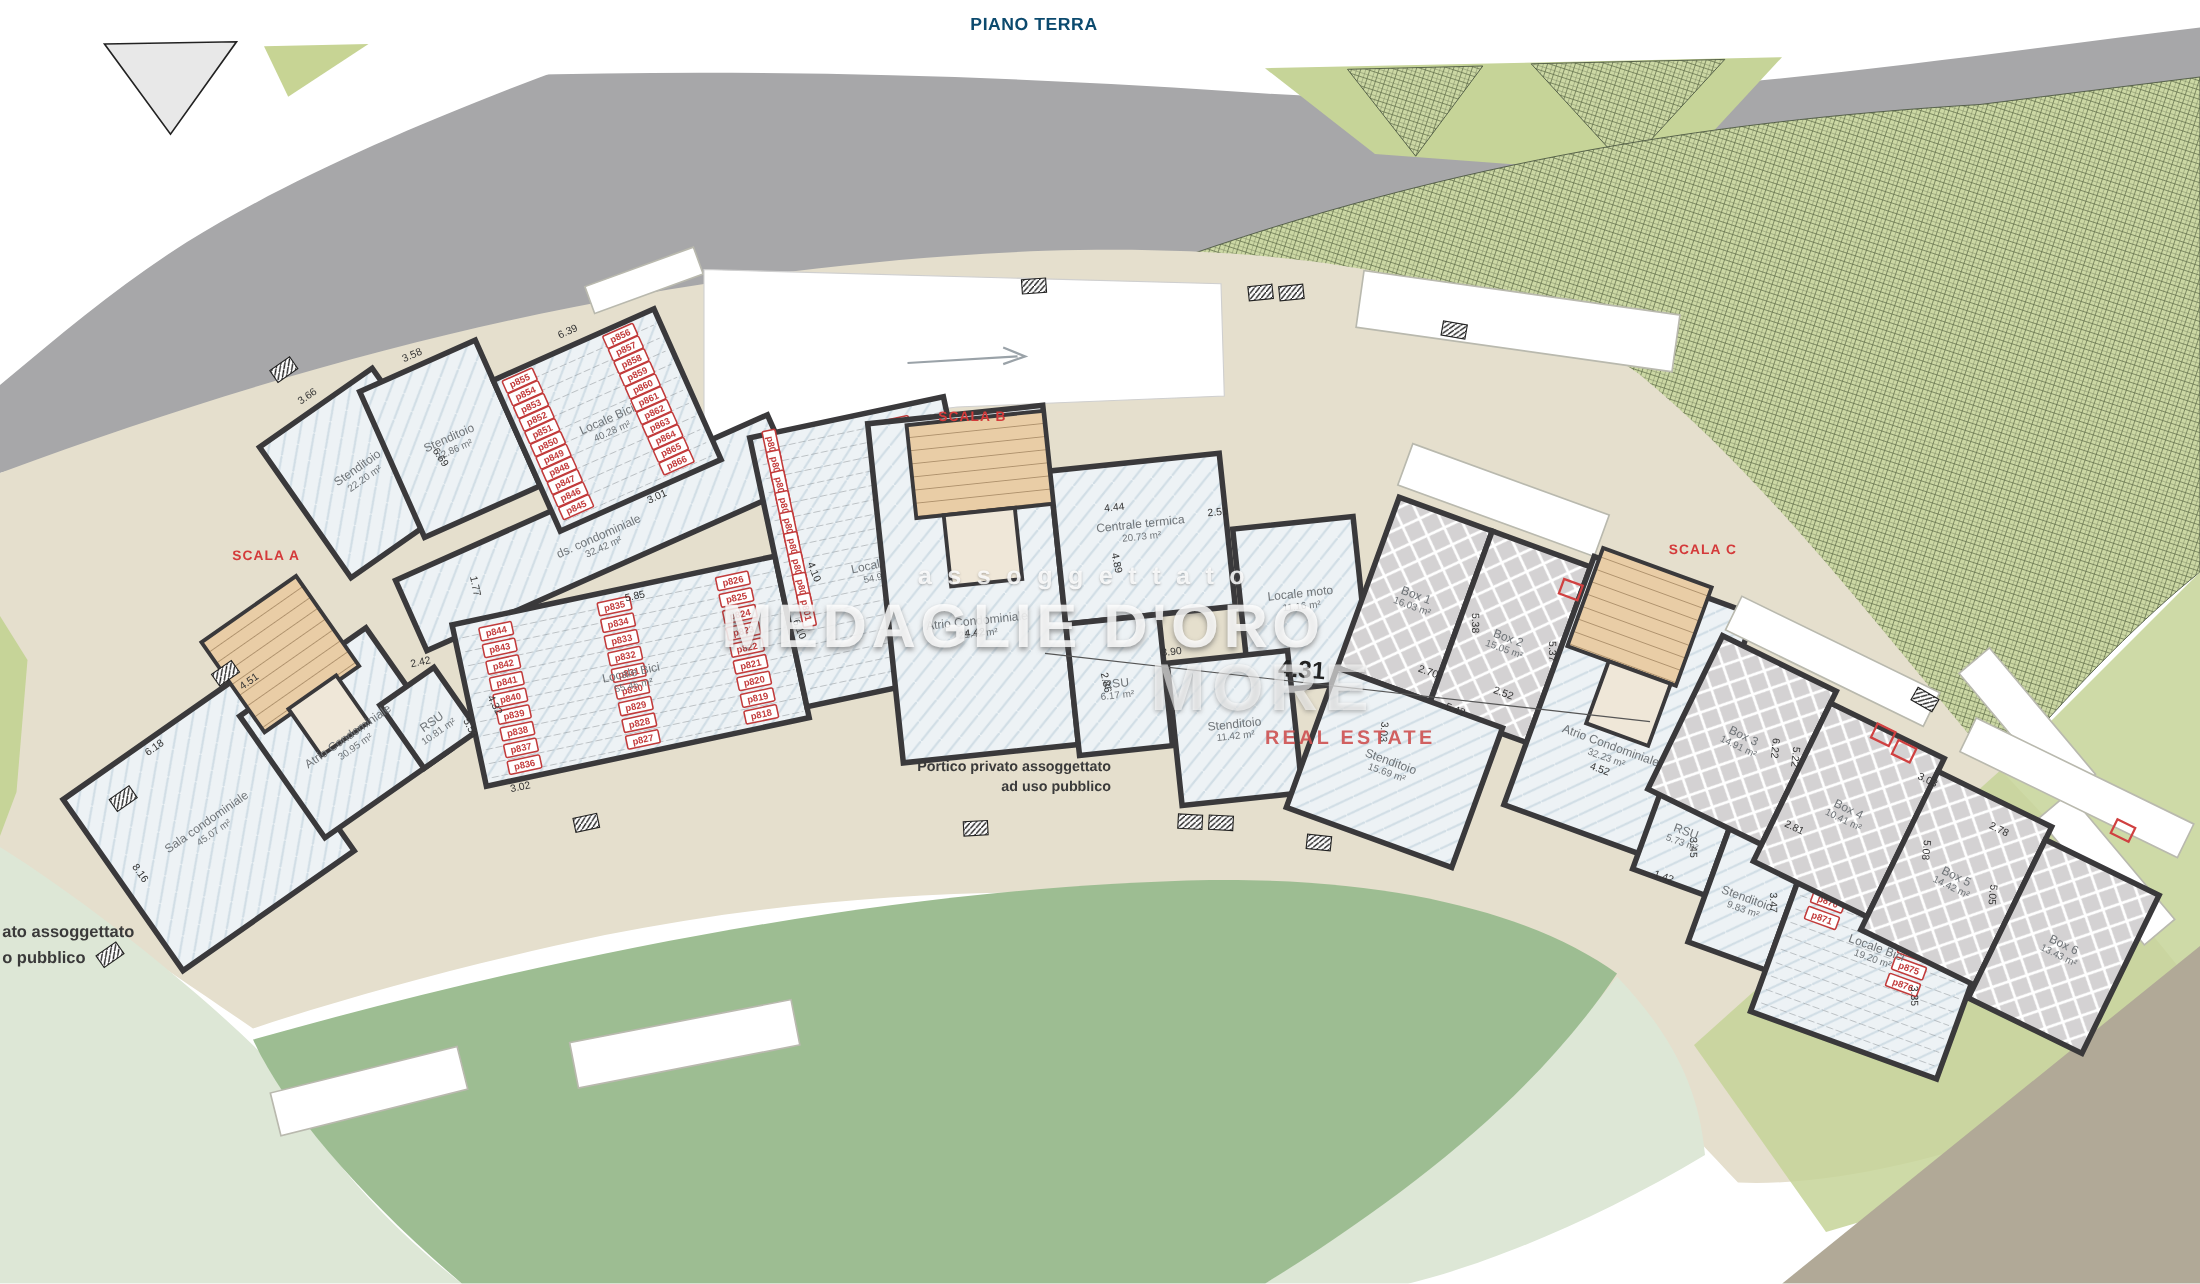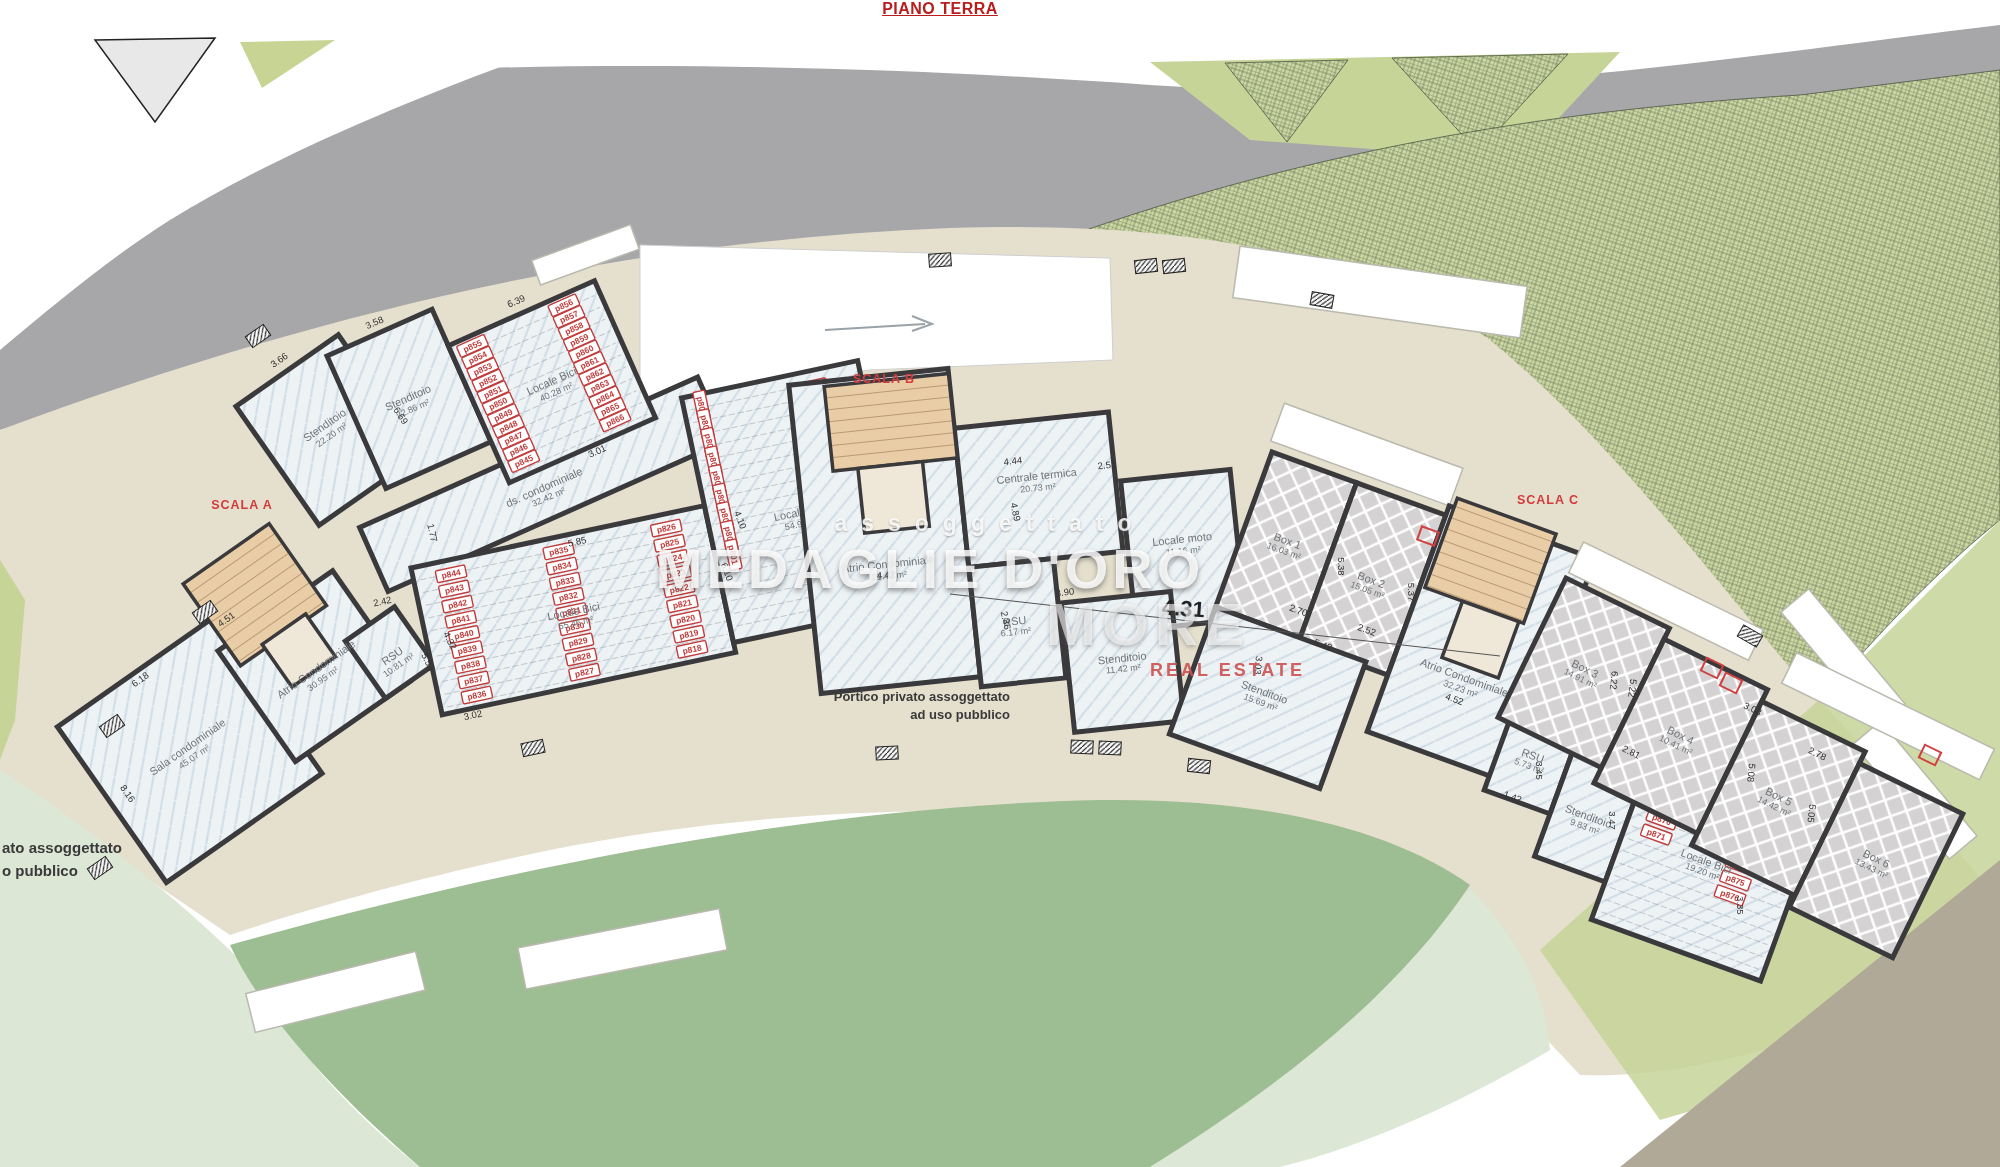--- a/index.html
+++ b/index.html
@@ -13,22 +13,22 @@
   .elev{fill:#efe7d8;stroke:#3a393b;stroke-width:3.5;}
   .whiteslab{fill:#ffffff;stroke:#b9b9ae;stroke-width:1.5;}
   .stallzone{fill:url(#stallp);}
   .rl{fill:#6f7478;font-size:11px;text-anchor:middle;}
   .ra{font-size:9px;}
   .dim{fill:#333;font-size:9.5px;text-anchor:middle;}
   .scala{fill:#d43a3a;font-weight:bold;font-size:12.5px;letter-spacing:1px;text-anchor:middle;}
   .chip-rect{fill:#fff;stroke:#c23b3b;stroke-width:1.4;}
   .chip-text{fill:#c23b3b;font-size:8.5px;font-weight:bold;text-anchor:middle;}
   .overlay{position:absolute;pointer-events:none;white-space:nowrap;}
-  #title{left:840px;top:0;width:200px;text-align:center;font-size:16px;font-weight:bold;
-         color:#b91c1c;letter-spacing:.5px;text-decoration:underline;}
+  #title{left:840px;top:14px;width:200px;text-align:center;font-size:16px;font-weight:bold;
+         color:#0c4a6e;letter-spacing:.5px;}
   #edge-note{left:2px;top:836px;font-size:15px;font-weight:bold;color:#3a3a3a;line-height:1.55;}
   #portico-note{left:780px;top:688px;width:230px;text-align:right;font-size:13px;font-weight:bold;
          color:#3a3a3a;line-height:1.35;}
   #big-dim{left:1162px;top:596px;font-size:22px;font-weight:bold;color:#222;transform:rotate(4deg);}
   #wm-immob{left:740px;top:510px;width:500px;text-align:center;letter-spacing:14px;font-size:23px;
          font-weight:bold;color:rgba(255,255,255,.85);text-shadow:0 1px 2px rgba(90,90,90,.45);}
   #wm-brand{left:590px;top:536px;width:680px;text-align:center;font-size:56px;font-weight:bold;
          letter-spacing:4px;color:rgba(255,255,255,.82);text-shadow:0 3px 5px rgba(80,80,80,.55);}
   #wm-site{left:600px;top:618px;font-size:36px;font-weight:bold;color:rgba(255,255,255,.82);
          text-shadow:0 2px 4px rgba(80,80,80,.5);letter-spacing:2px;}

